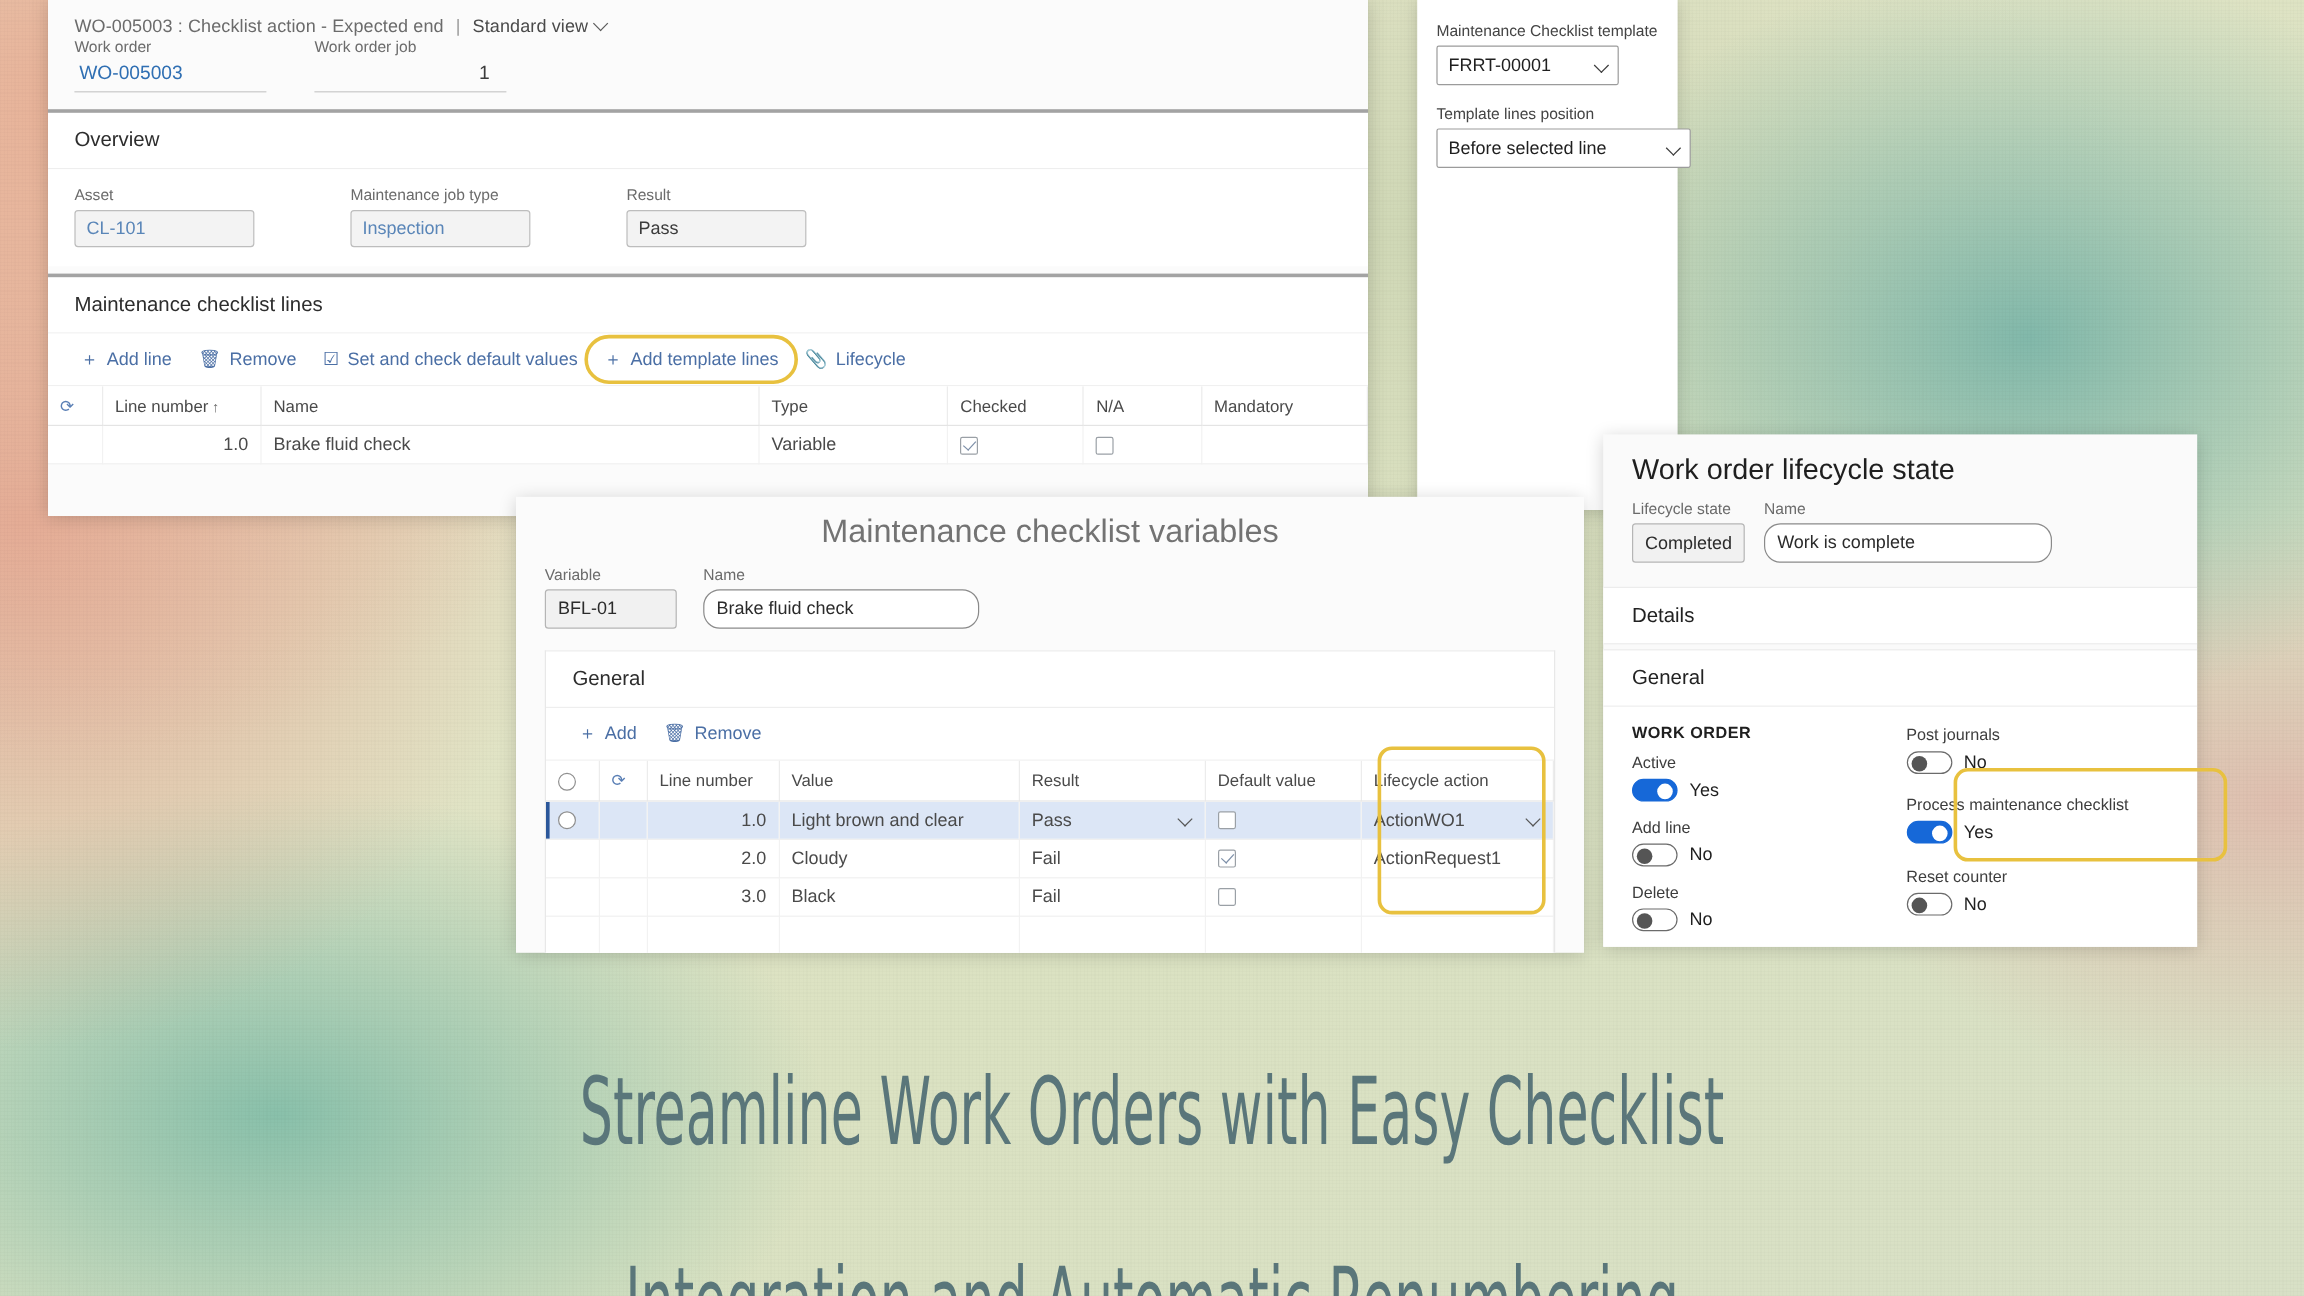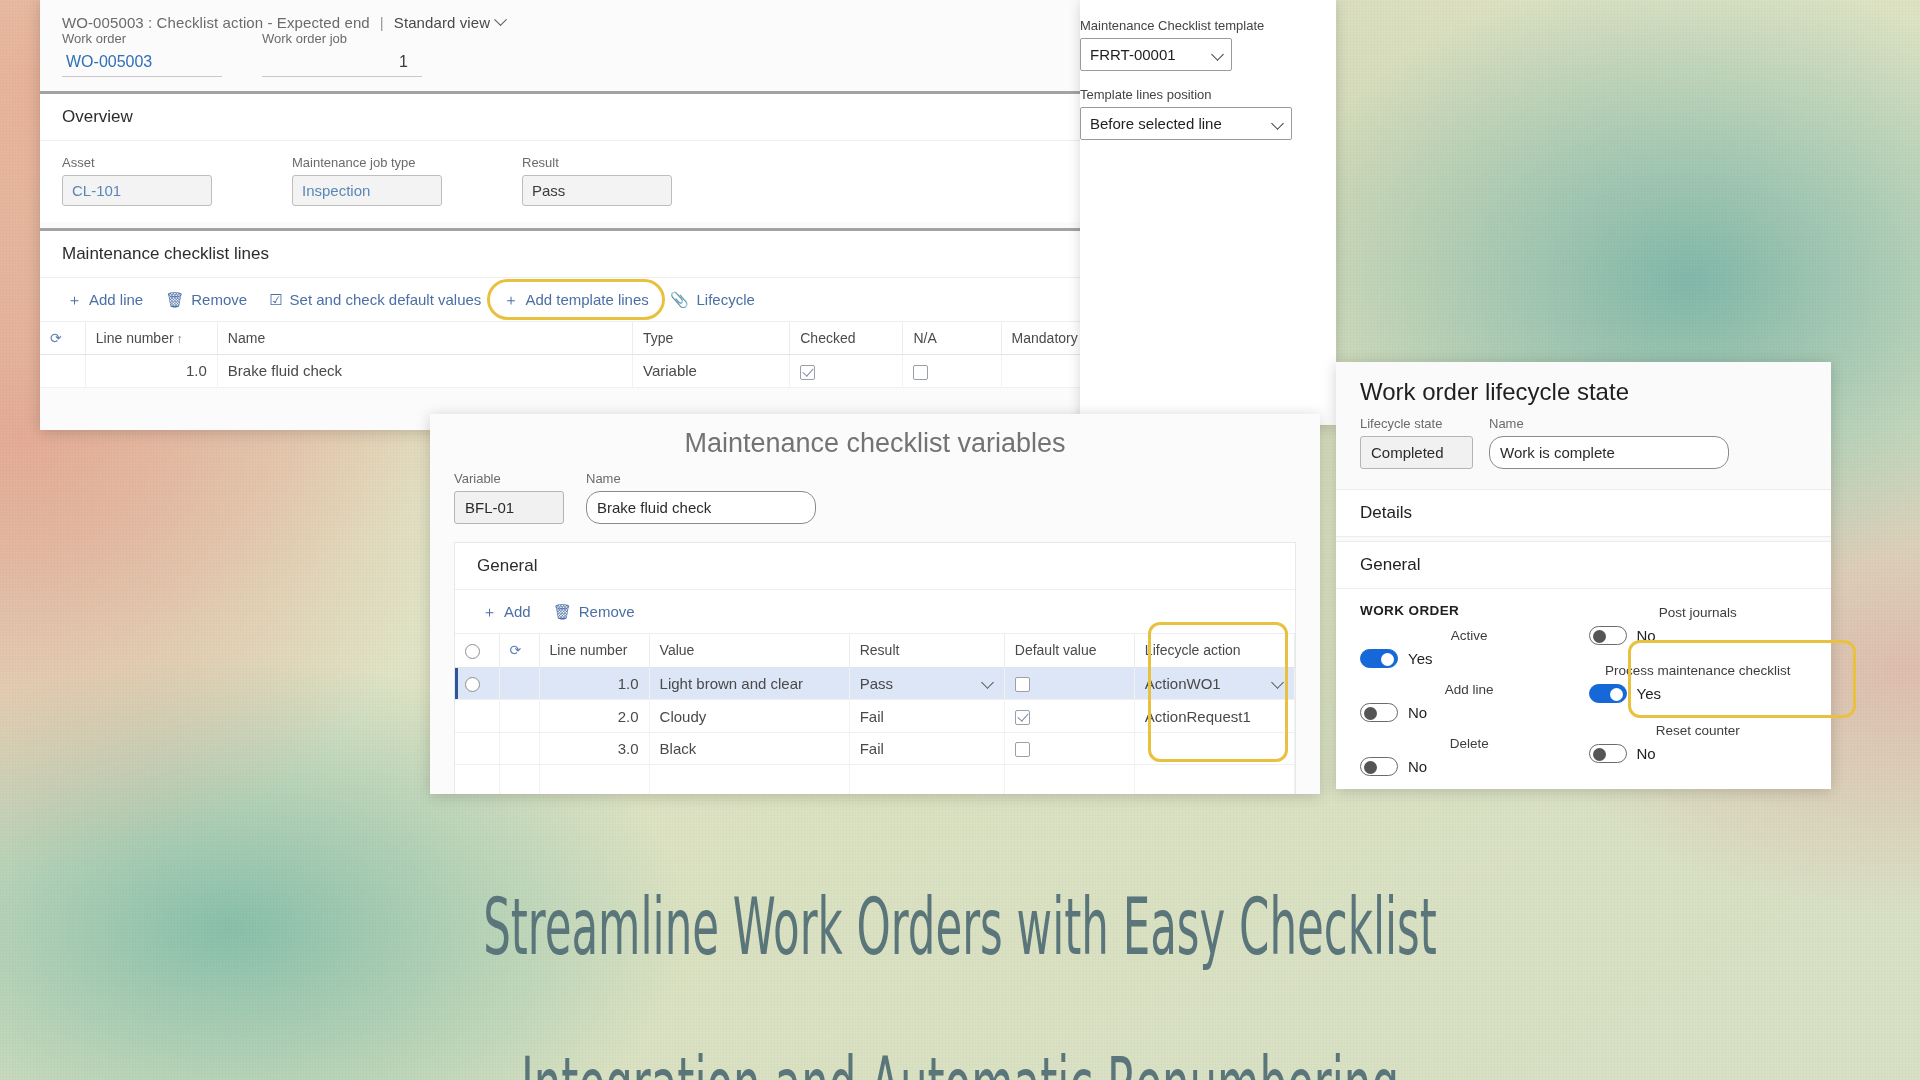--- a/index.html
+++ b/index.html
@@ -140,24 +140,24 @@
     border-width: 0 1.8px 1.8px 0; transform: rotate(42deg);
   }
   .refresh-ico {
     display:inline-block; width:14px; height:14px; color:#5a7fb5;
     font-size: 14px; line-height: 14px;
   }
   .sort-arrow { color:#6a6a6a; font-size: 12px; margin-left: 3px; }
 
   
   #panel-flyout {
-    left: 1080px; top: 0px; width: 256px; height: 425px;
+    left: 1181px; top: 0px; width: 217px; height: 425px;
     background: #ffffff;
     box-shadow: 0 2px 12px rgba(0,0,0,0.16);
-    padding: 18px 0;
+    padding: 18px 16px;
   }
   .fly-label { font-size: 13px; color: #444; margin-bottom: 5px; }
   .select-box {
     width: 100%; border: 1px solid #9b9b9b; border-radius: 2px;
     background: #fff; padding: 7px 26px 7px 9px;
     font-size: 15px; color: #1f1f1f; position: relative;
     margin-bottom: 16px;
   }
   .select-box .sel-chev {
     position: absolute; right: 9px; top: 11px;
@@ -219,21 +219,21 @@
     margin-top: 4px;
   }
   .toggle-grid {
     display: grid; grid-template-columns: 1fr 1fr;
     padding: 14px 24px 0 24px; background: #fff; column-gap: 10px; row-gap: 2px;
   }
   .tg-head {
     font-size: 13.5px; font-weight: 700; color: #1f1f1f;
     letter-spacing: .4px; margin-bottom: 10px;
   }
-  .tg-item { margin-bottom: 14px; position: relative; text-align: center; }
+  .tg-item { margin-bottom: 14px; position: relative; }
   .tg-label { font-size: 13.5px; color: #3d3d3d; margin-bottom: 6px; }
   .tg-row { display: flex; align-items: center; gap: 10px; }
   .switch {
     width: 38px; height: 19px; border-radius: 10px;
     border: 1px solid #6b6b6b; background: #ffffff;
     position: relative; flex: 0 0 auto;
   }
   .switch .knob {
     position: absolute; top: 2.5px; left: 3px;
     width: 13px; height: 13px; border-radius: 50%; background: #555;
@@ -485,21 +485,21 @@
   </div>
 </div>
 
 <div class="ring-box" style="left:1148px; top:622px; width:140px; height:140px;"></div>
 
 <div class="card" id="panel-life">
   <div class="ltitle">Work order lifecycle state</div>
   <div class="lfields">
     <div class="field">
       <span class="field-label">Lifecycle state</span>
-      <input class="in-gray" style="width: 113px;" readonly="" value="Completed">
+      <input class="in-gray" style="width: 94px;" readonly="" value="Completed">
     </div>
     <div class="field">
       <span class="field-label">Name</span>
       <input class="in-white" style="width: 240px;" value="Work is complete">
     </div>
   </div>
 
   <div class="life-section">Details</div>
   <div class="life-section">General</div>
 

